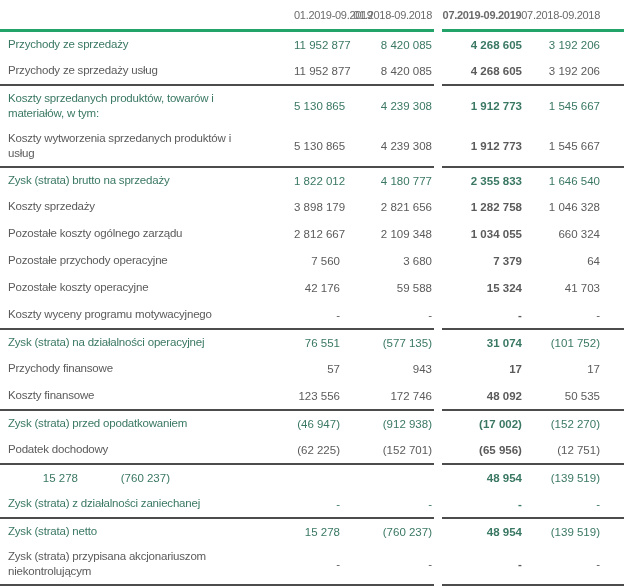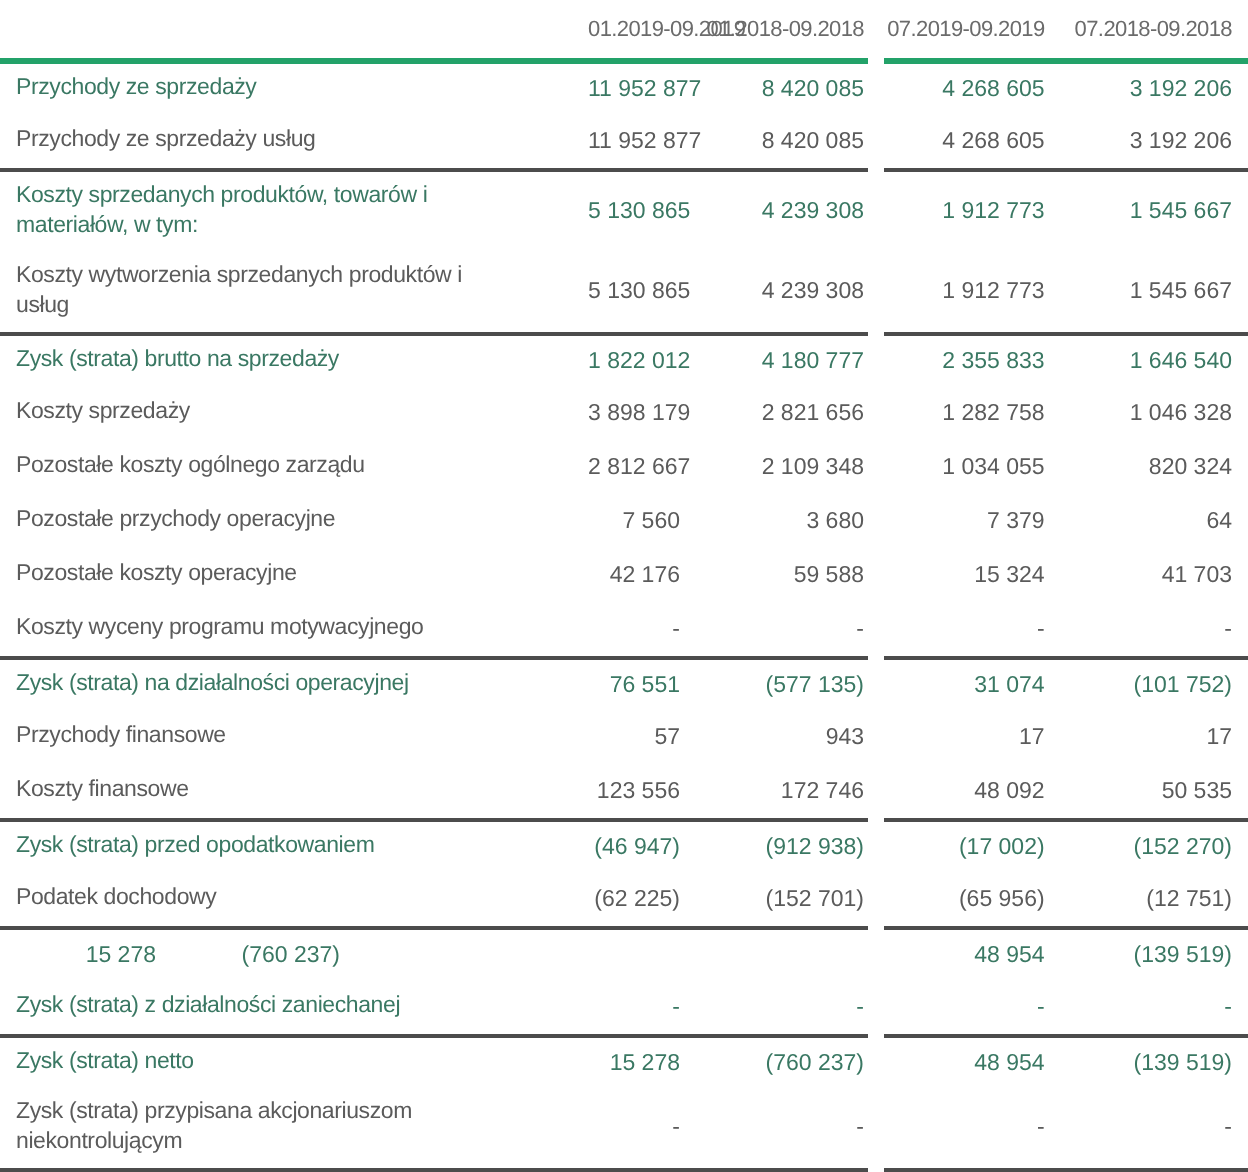--- a/index.html
+++ b/index.html
@@ -13,22 +13,22 @@
   body{font-family:"Liberation Sans","DejaVu Sans",sans-serif;}
   .report{width:624px;background:#fff;}
   .row{display:flex;min-height:27px;box-sizing:border-box;color:var(--body-text);font-size:11.5px;}
   .part-left{width:434px;display:flex;align-items:center;box-sizing:border-box;}
   .part-right{width:182px;margin-left:8px;display:flex;align-items:center;box-sizing:border-box;}
   .cell{box-sizing:border-box;white-space:nowrap;}
   .label{flex:1;padding:5px 6px 5px 8px;white-space:normal;line-height:15px;letter-spacing:-0.2px;min-width:0;}
   .val{text-align:right;}
   .v0{width:84px;padding-right:6px;padding-left:32px;}
   .v1{width:88px;padding-right:2px;}
-  .v2{width:84px;}
-  .v3{width:106px;padding-right:8px;}
+  .v2{width:84px;font-weight:bold;}
+  .v3{width:106px;padding-right:24px;}
   .emph{color:var(--emphasis-text);}
   .bt-green > div{border-top:3px solid var(--accent-green);}
   .bt-dark > div{border-top:2.5px solid var(--divider-dark);}
   .header-row{min-height:29px;color:var(--header-text);}
   .header-row .val{font-size:11px;letter-spacing:-0.3px;}
 </style>
 </head>
 <body>
 
 <div class="report">
@@ -113,21 +113,21 @@
     </div>
   </div>
       <div class="row">
     <div class="part-left">
       <div class="cell label">Pozostałe koszty ogólnego zarządu</div>
       <div class="cell val v0">2 812 667</div>
       <div class="cell val v1">2 109 348</div>
     </div>
     <div class="part-right">
       <div class="cell val v2">1 034 055</div>
-      <div class="cell val v3">820 324</div>
+      <div class="cell val v3">660 324</div>
     </div>
   </div>
       <div class="row">
     <div class="part-left">
       <div class="cell label">Pozostałe przychody operacyjne</div>
       <div class="cell val v0">7 560</div>
       <div class="cell val v1">3 680</div>
     </div>
     <div class="part-right">
       <div class="cell val v2">7 379</div>

